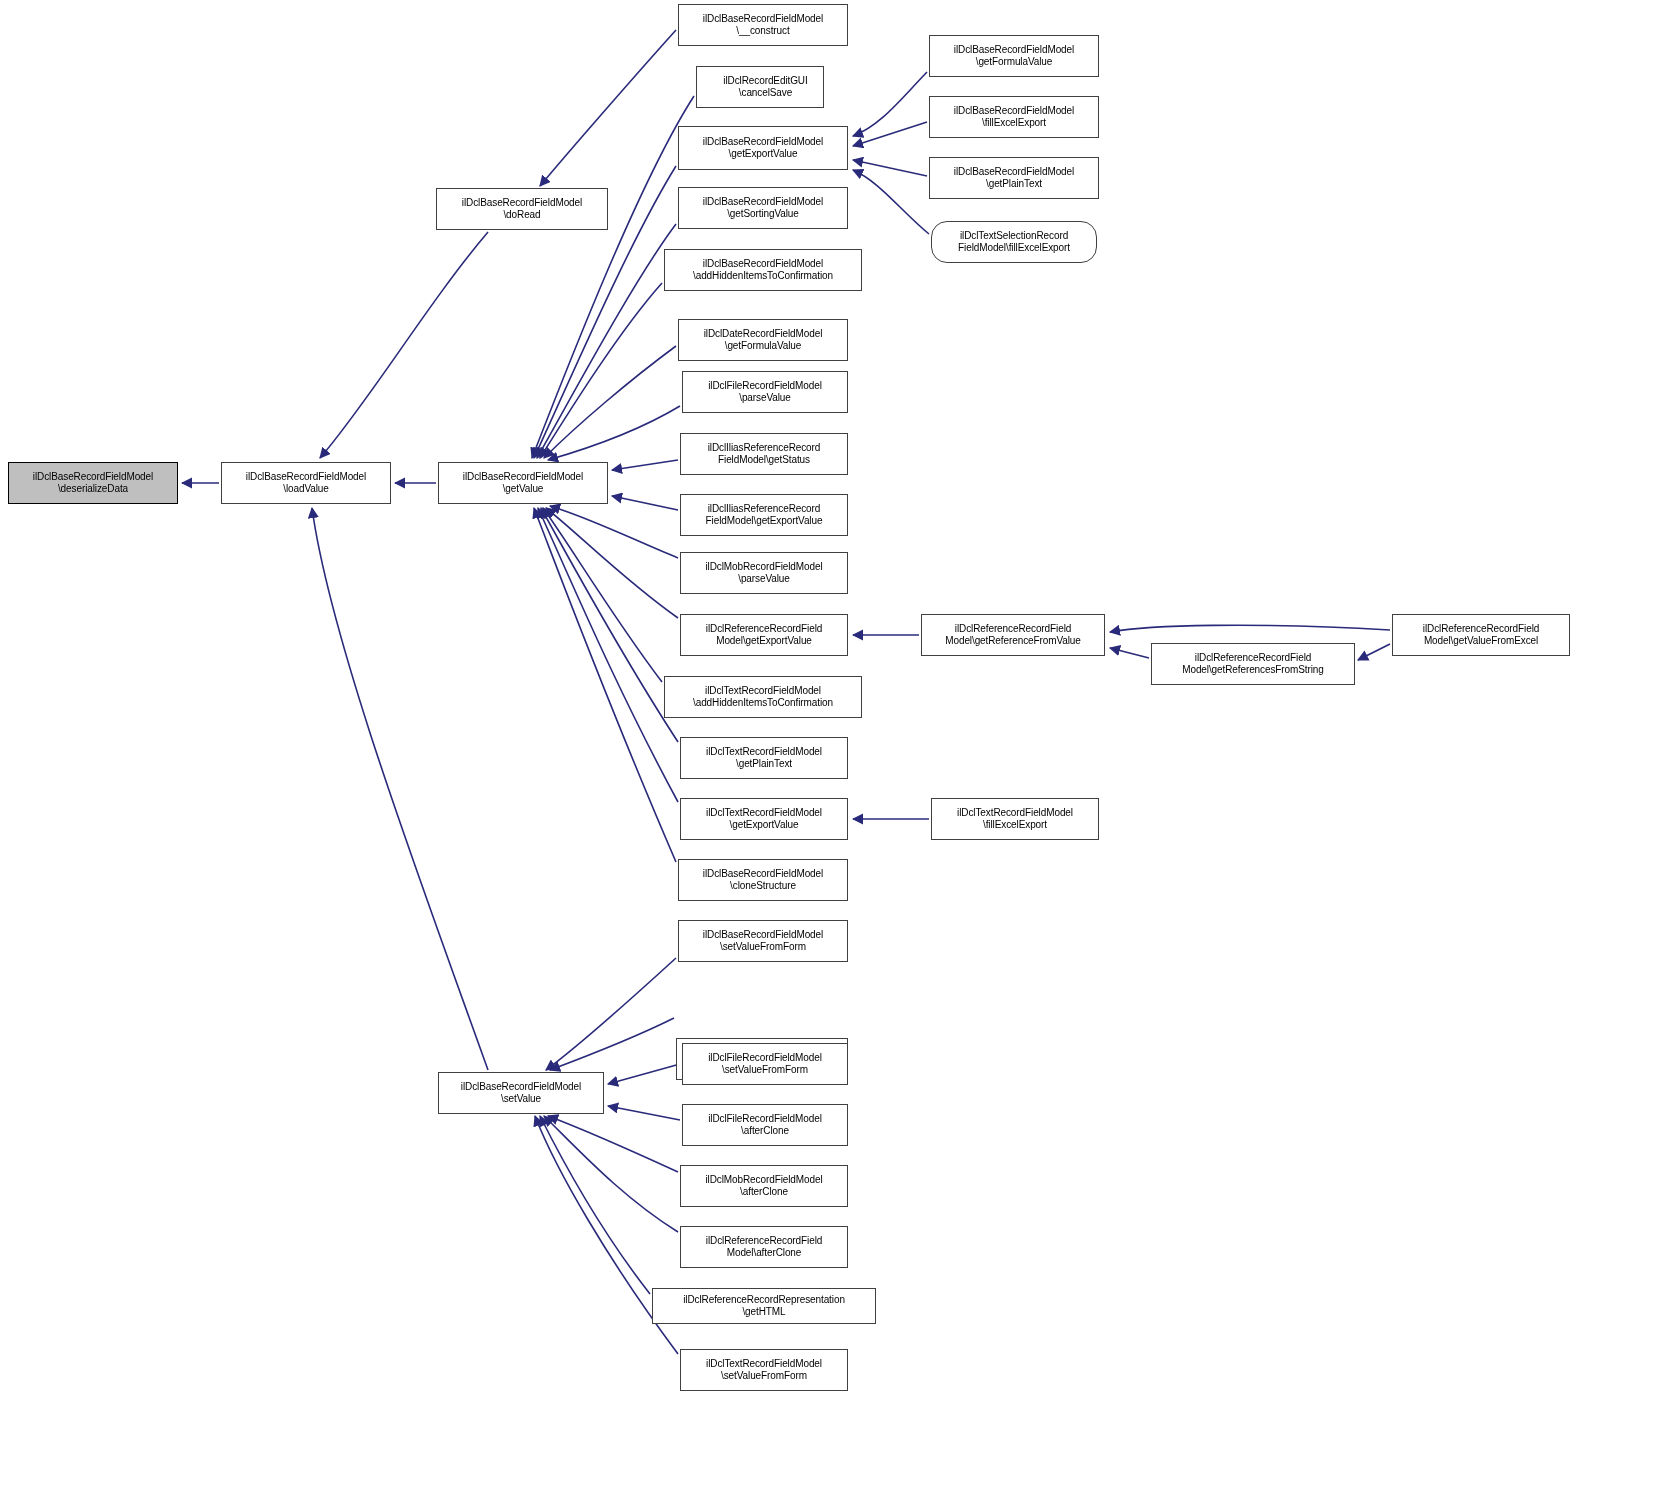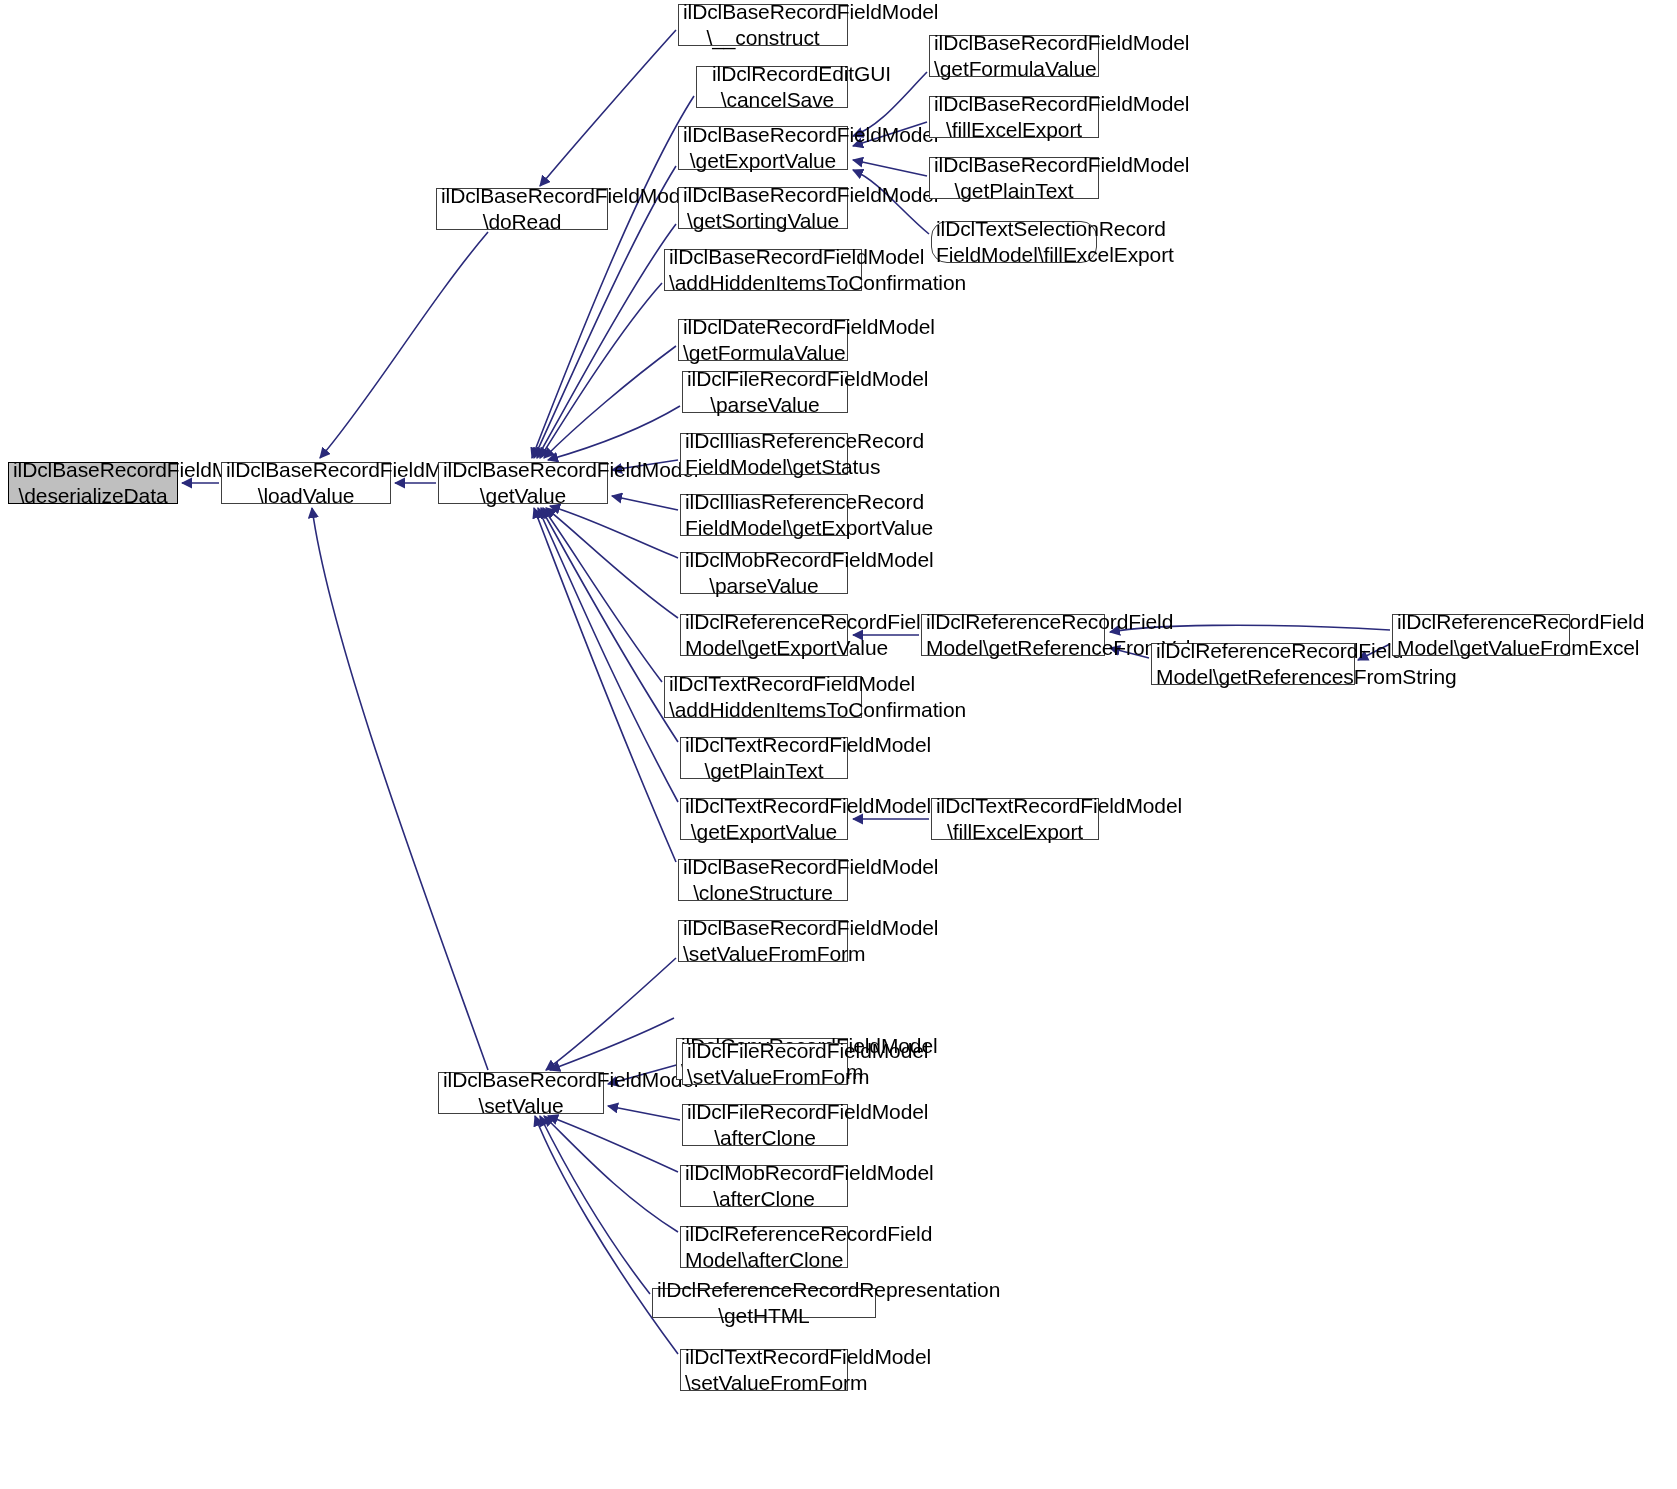--- a/index.html
+++ b/index.html
@@ -9,21 +9,21 @@
   .node{
     position:absolute;
     box-sizing:border-box;
     border:1px solid #404040;
     background:#ffffff;
     color:#000000;
     display:flex;
     align-items:center;
     justify-content:center;
     text-align:center;
-    font-size:21px;
+    font-size:10px;
     line-height:1.22;
     letter-spacing:-0.1px;
     white-space:pre-line;
     padding:2px 4px;
   }
   .node.root{background:#bfbfbf;border-color:#000000;}
   .node .lbl{display:block;width:100%;}
 </style>
 </head>
 <body>
@@ -80,21 +80,21 @@
       <div class="node" style="left: 221px; top: 462px; width: 170px; height: 42px;"><span class="lbl">ilDclBaseRecordFieldModel
 \loadValue</span></div>
       <div class="node" style="left: 436px; top: 188px; width: 172px; height: 42px;"><span class="lbl">ilDclBaseRecordFieldModel
 \doRead</span></div>
       <div class="node" style="left: 438px; top: 462px; width: 170px; height: 42px;"><span class="lbl">ilDclBaseRecordFieldModel
 \getValue</span></div>
       <div class="node" style="left: 438px; top: 1072px; width: 166px; height: 42px;"><span class="lbl">ilDclBaseRecordFieldModel
 \setValue</span></div>
       <div class="node" style="left: 678px; top: 4px; width: 170px; height: 42px;"><span class="lbl">ilDclBaseRecordFieldModel
 \__construct</span></div>
-      <div class="node" style="left: 696px; top: 66px; width: 152px; height: 42px; padding-left: 15px;"><span class="lbl">ilDclRecordEditGUI
+      <div class="node" style="left: 696px; top: 66px; width: 128px; height: 42px; padding-left: 15px;"><span class="lbl">ilDclRecordEditGUI
 \cancelSave</span></div>
       <div class="node" style="left: 678px; top: 126px; width: 170px; height: 44px;"><span class="lbl">ilDclBaseRecordFieldModel
 \getExportValue</span></div>
       <div class="node" style="left: 678px; top: 187px; width: 170px; height: 42px;"><span class="lbl">ilDclBaseRecordFieldModel
 \getSortingValue</span></div>
       <div class="node" style="left: 664px; top: 249px; width: 198px; height: 42px;"><span class="lbl">ilDclBaseRecordFieldModel
 \addHiddenItemsToConfirmation</span></div>
       <div class="node" style="left: 678px; top: 319px; width: 170px; height: 42px;"><span class="lbl">ilDclDateRecordFieldModel
 \getFormulaValue</span></div>
       <div class="node" style="left: 682px; top: 371px; width: 166px; height: 42px;"><span class="lbl">ilDclFileRecordFieldModel
@@ -120,21 +120,21 @@
       <div class="node" style="left: 676px; top: 1038px; width: 172px; height: 42px;"><span class="lbl">ilDclCopyRecordFieldModel
 \setValueFromForm</span></div>
       <div class="node" style="left: 682px; top: 1043px; width: 166px; height: 42px;"><span class="lbl">ilDclFileRecordFieldModel
 \setValueFromForm</span></div>
       <div class="node" style="left: 682px; top: 1104px; width: 166px; height: 42px;"><span class="lbl">ilDclFileRecordFieldModel
 \afterClone</span></div>
       <div class="node" style="left: 680px; top: 1165px; width: 168px; height: 42px;"><span class="lbl">ilDclMobRecordFieldModel
 \afterClone</span></div>
       <div class="node" style="left: 680px; top: 1226px; width: 168px; height: 42px;"><span class="lbl">ilDclReferenceRecordField
 Model\afterClone</span></div>
-      <div class="node" style="left: 652px; top: 1288px; width: 224px; height: 30px;"><span class="lbl">ilDclReferenceRecordRepresentation
+      <div class="node" style="left: 652px; top: 1288px; width: 224px; height: 36px;"><span class="lbl">ilDclReferenceRecordRepresentation
 \getHTML</span></div>
       <div class="node" style="left: 680px; top: 1349px; width: 168px; height: 42px;"><span class="lbl">ilDclTextRecordFieldModel
 \setValueFromForm</span></div>
       <div class="node" style="left: 929px; top: 35px; width: 170px; height: 42px;"><span class="lbl">ilDclBaseRecordFieldModel
 \getFormulaValue</span></div>
       <div class="node" style="left: 929px; top: 96px; width: 170px; height: 42px;"><span class="lbl">ilDclBaseRecordFieldModel
 \fillExcelExport</span></div>
       <div class="node" style="left: 929px; top: 157px; width: 170px; height: 42px;"><span class="lbl">ilDclBaseRecordFieldModel
 \getPlainText</span></div>
       <div class="node" style="left: 931px; top: 221px; width: 166px; height: 42px; border-radius: 16px;"><span class="lbl">ilDclTextSelectionRecord

